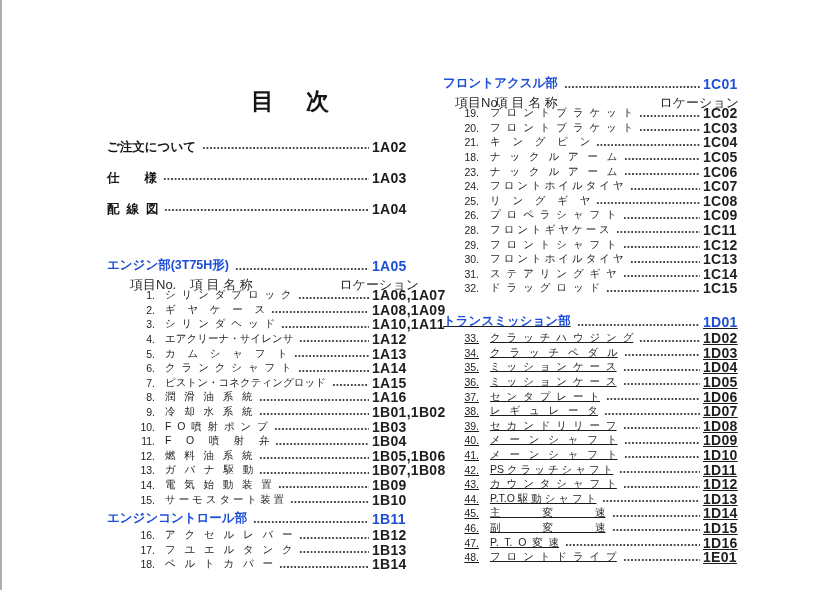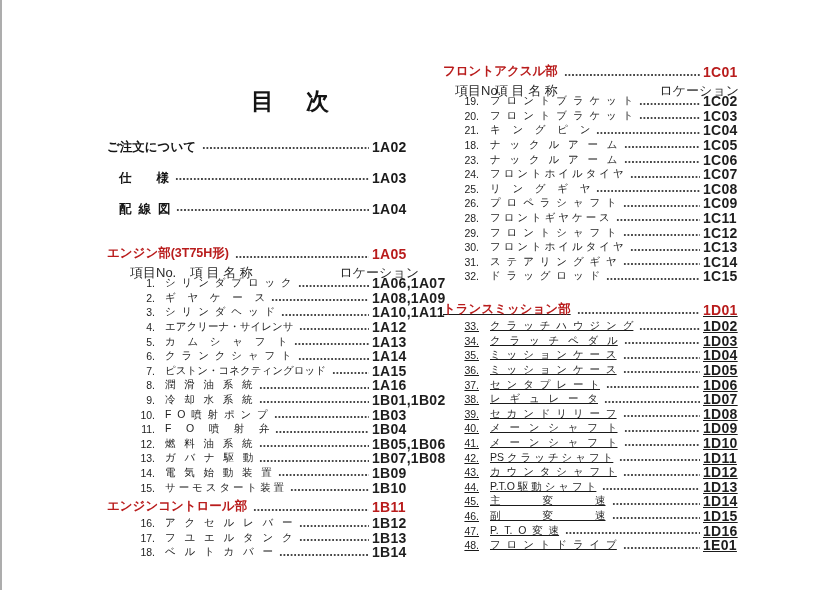--- a/index.html
+++ b/index.html
@@ -49,36 +49,37 @@
   .col-left .loc  { width:48px; }
   .col-right .loc { width:37px; }
 
   
   .top-list { position:absolute; left:107px; top:139px; width:313px; }
   .toc-entry {
     display:flex; align-items:flex-start;
     height:14px;
     font-size:12.5px; font-weight:bold;
   }
-  .toc-entry + .toc-entry { margin-top:17px;margin-left:12px; }
+  .toc-entry + .toc-entry { margin-top:17px; }
   .toc-entry .label { white-space:pre; color:#161616; }
   .toc-entry .loc { width:48px; }
 
   
   .sec { position:absolute; }
   #sec-0 { left:107px; top:244px; width:313px; }
   #sec-1 { left:107px; top:497px; width:313px; }
   #sec-2 { left:443px; top:62px;  width:297px; }
   #sec-3 { left:443px; top:300px; width:297px;text-decoration:underline; }
 
   .section-header {
     display:flex; align-items:center;
     height:19px;
     font-size:12.5px; font-weight:bold;
-    color:#b91c1c;
+    color:#1d4ed8;
+    margin-top:12px;
   }
   .section-header .title { white-space:pre; }
   .section-header .leader { margin-bottom:4px; }
 
   .col-headers {
     position:relative;
     height:13px;
     font-size:13px;
     color:#2a2a2a;
   }

